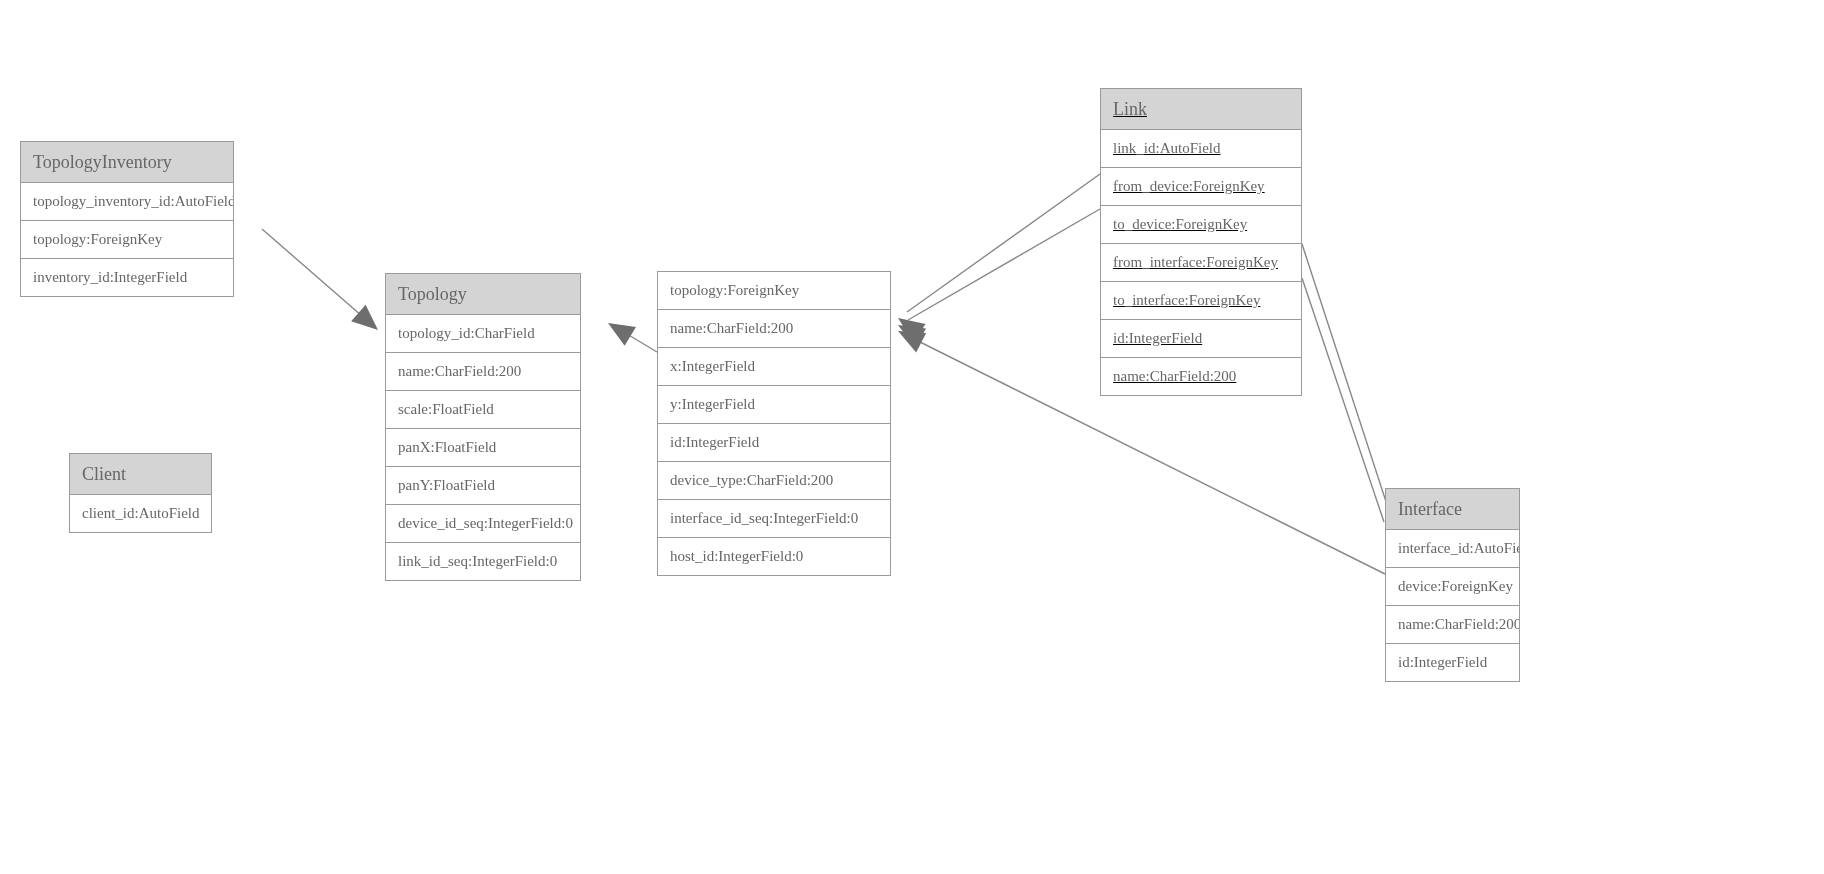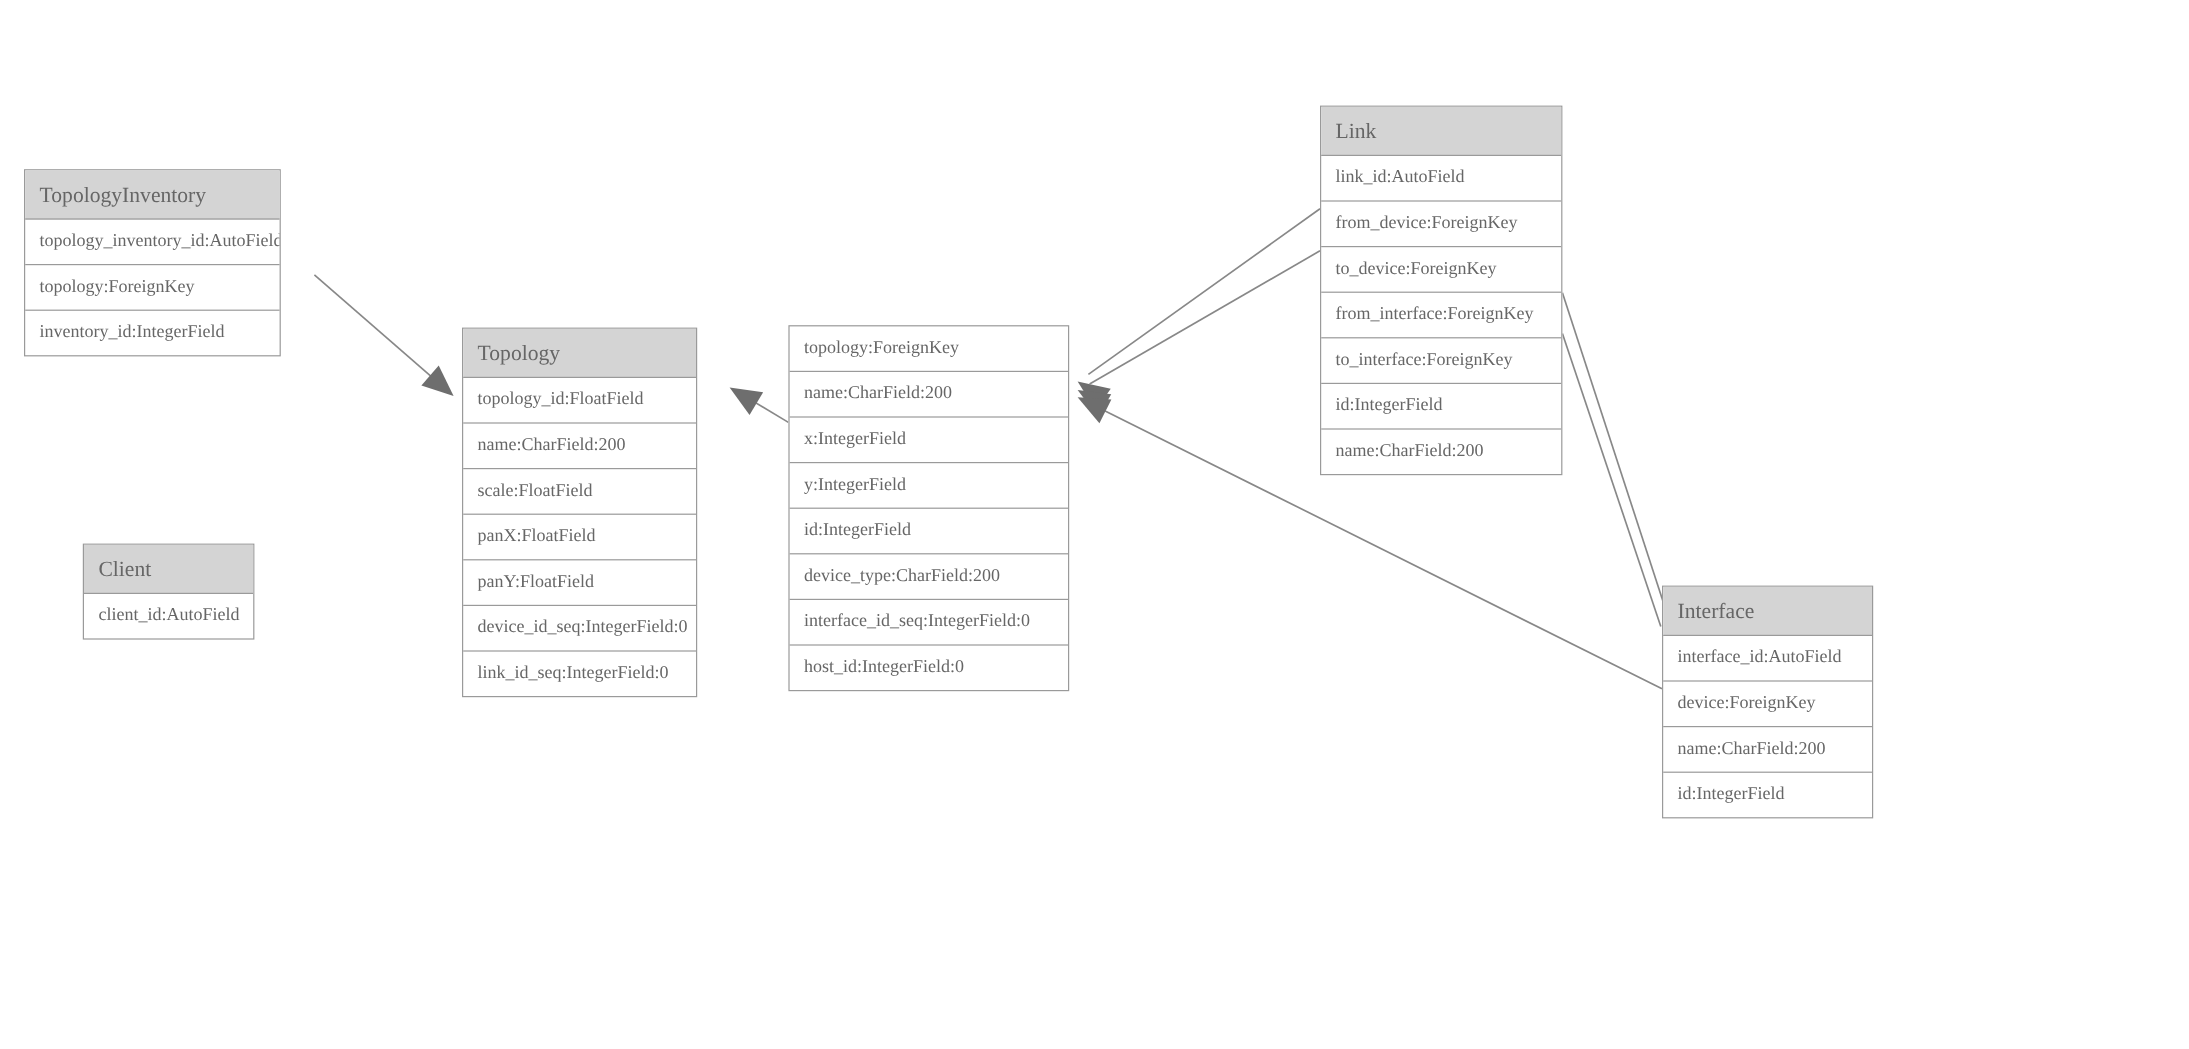--- a/index.html
+++ b/index.html
@@ -101,21 +101,21 @@
         <div class="entity-header">TopologyInventory</div>
         <ul class="attr-list">
           <li class="attr">topology_inventory_id:AutoField</li>
           <li class="attr">topology:ForeignKey</li>
           <li class="attr">inventory_id:IntegerField</li>
         </ul>
       </div>
       <div class="entity" style="left: 385px; top: 273px; width: 196px;">
         <div class="entity-header">Topology</div>
         <ul class="attr-list">
-          <li class="attr">topology_id:FloatField</li>
+          <li class="attr">topology_id:CharField</li>
           <li class="attr">name:CharField:200</li>
           <li class="attr">scale:FloatField</li>
           <li class="attr">panX:FloatField</li>
           <li class="attr">panY:FloatField</li>
           <li class="attr">device_id_seq:IntegerField:0</li>
           <li class="attr">link_id_seq:IntegerField:0</li>
         </ul>
       </div>
       <div class="entity" style="left: 69px; top: 453px; width: 143px;">
         <div class="entity-header">Client</div>
@@ -128,33 +128,33 @@
           <li class="attr">topology:ForeignKey</li>
           <li class="attr">name:CharField:200</li>
           <li class="attr">x:IntegerField</li>
           <li class="attr">y:IntegerField</li>
           <li class="attr">id:IntegerField</li>
           <li class="attr">device_type:CharField:200</li>
           <li class="attr">interface_id_seq:IntegerField:0</li>
           <li class="attr">host_id:IntegerField:0</li>
         </ul>
       </div>
-      <div class="entity" style="left: 1100px; top: 88px; width: 202px;">
+      <div class="entity" style="left: 1100px; top: 88px; width: 202px; text-decoration: underline;">
         <div class="entity-header">Link</div>
         <ul class="attr-list">
           <li class="attr">link_id:AutoField</li>
           <li class="attr">from_device:ForeignKey</li>
           <li class="attr">to_device:ForeignKey</li>
           <li class="attr">from_interface:ForeignKey</li>
           <li class="attr">to_interface:ForeignKey</li>
           <li class="attr">id:IntegerField</li>
           <li class="attr">name:CharField:200</li>
         </ul>
       </div>
-      <div class="entity" style="left: 1385px; top: 488px; width: 176px;">
+      <div class="entity" style="left: 1385px; top: 488px; width: 135px;">
         <div class="entity-header">Interface</div>
         <ul class="attr-list">
           <li class="attr">interface_id:AutoField</li>
           <li class="attr">device:ForeignKey</li>
           <li class="attr">name:CharField:200</li>
           <li class="attr">id:IntegerField</li>
         </ul>
       </div>
     </div>
 

